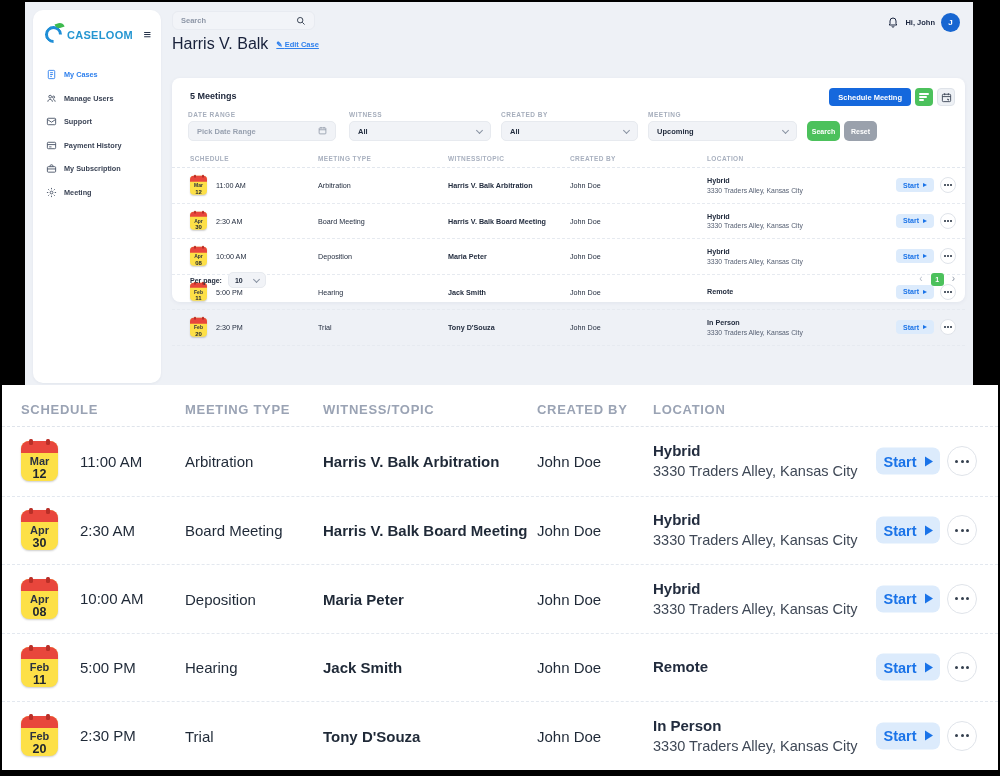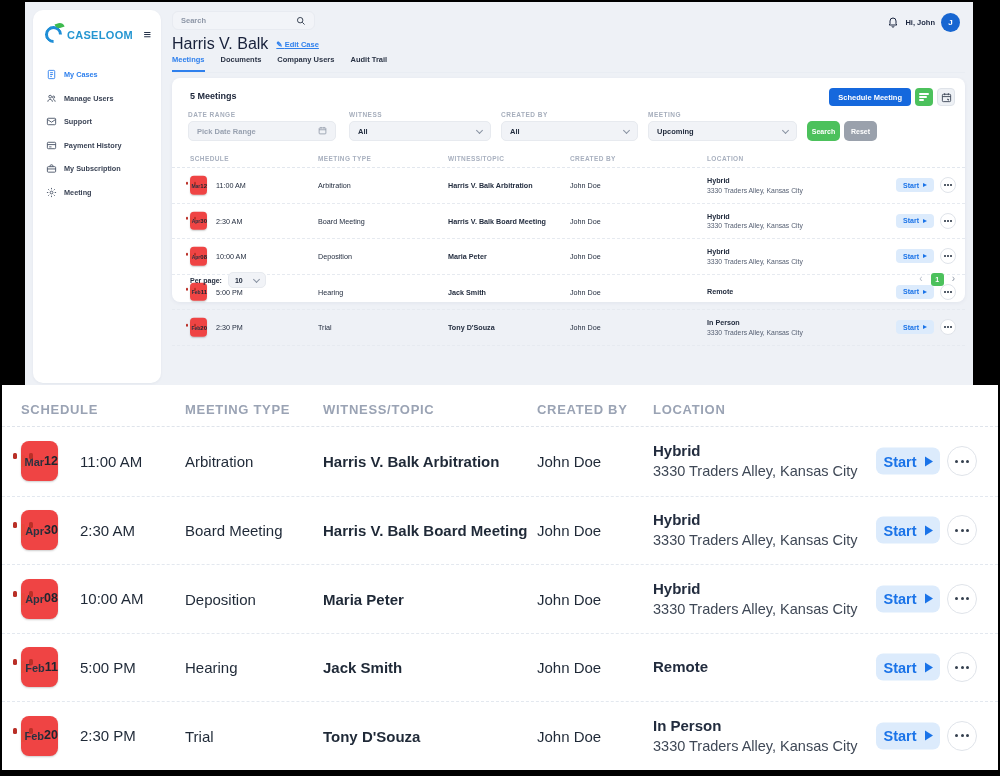--- a/index.html
+++ b/index.html
@@ -95,22 +95,22 @@
   #srows { position:absolute; left:0; top:90px; width:100%; }
   .srow { position:relative; height:35.5px; border-bottom:1px dashed #e6eaf0; }
   .scell { position:absolute; top:50%; transform:translateY(-50%);
     font-size:7.2px; font-weight:500; color:#232d3f; }
   .c-sched { left:18px; display:flex; align-items:center; gap:9px; }
   .c-type { left:146px; } .c-wit { left:276px; font-weight:700; }
   .c-crea { left:398px; } .c-loc { left:535px; line-height:9.5px; }
   .loc-mode { font-weight:600; } .loc-addr { font-size:6.8px; color:#566073; font-weight:400; }
 
   
-  .cal { display:flex; flex-direction:row; align-items:center;
-    background:#ef4444; overflow:visible; position:relative;
+  .cal { display:flex; flex-direction:column; align-items:center;
+    background:#fde047; overflow:visible; position:relative;
     box-shadow:0 .5px 1.5px rgba(0,0,0,.18); }
   .cal-top { width:100%; background:#e8463c; position:relative; }
   .cal-top i { position:absolute; background:#b92f27; border-radius:1px; }
   .cal-s { width:17px; height:18.5px; border-radius:4px; }
   .cal-s .cal-top { height:5.5px; border-radius:4px 4px 0 0; }
   .cal-s .cal-top i { top:-1px; width:2px; height:3px; }
   .cal-s .cal-top i:first-child { left:3.5px; } .cal-s .cal-top i:last-child { right:3.5px; }
   .cal-s .cal-mo { font-size:5px; font-weight:600; color:#2b3240; line-height:6.5px; margin-top:.5px; }
   .cal-s .cal-day { font-size:6px; font-weight:800; color:#20262f; line-height:6px; }
 
@@ -249,26 +249,20 @@
         <path d="M10 20.5a2 2 0 004 0"></path>
       </svg>
     <span class="greeting">Hi, John</span>
     <span class="avatar">J</span>
   </div>
 
   <div id="title-row">
     <span class="case-title">Harris V. Balk</span>
     <span class="edit-link">✎ <span>Edit Case</span></span>
   </div>
-  <div id="tabs">
-    <span class="tab active">Meetings</span>
-    <span class="tab">Documents</span>
-    <span class="tab">Company Users</span>
-    <span class="tab">Audit Trail</span>
-  </div>
 
   <div id="card">
     <div class="count-label">5 Meetings</div>
     <div id="card-actions">
       <button class="btn-schedule">Schedule Meeting</button>
       <span class="btn-sq btn-filter">
           <i></i>
           <i></i>
           <i></i>
         </span>

